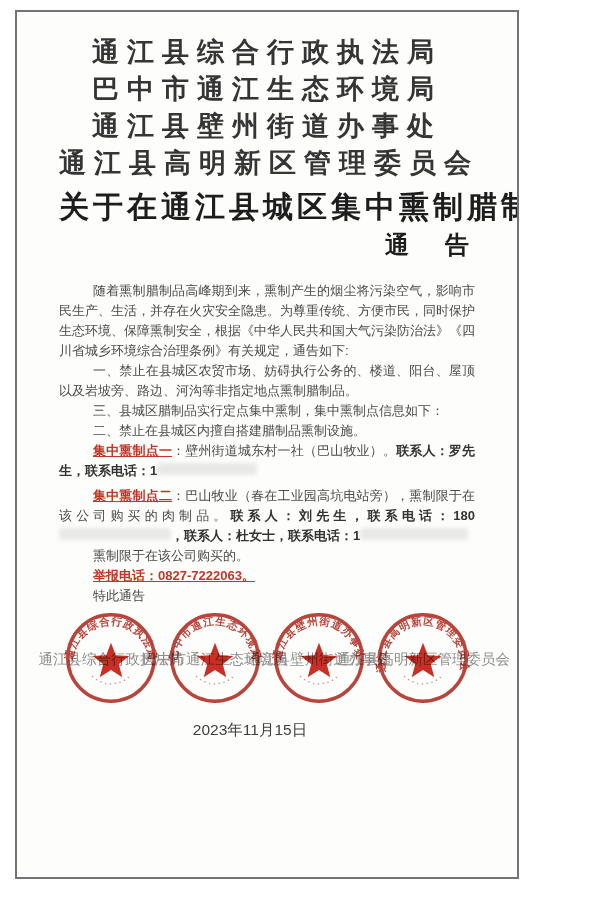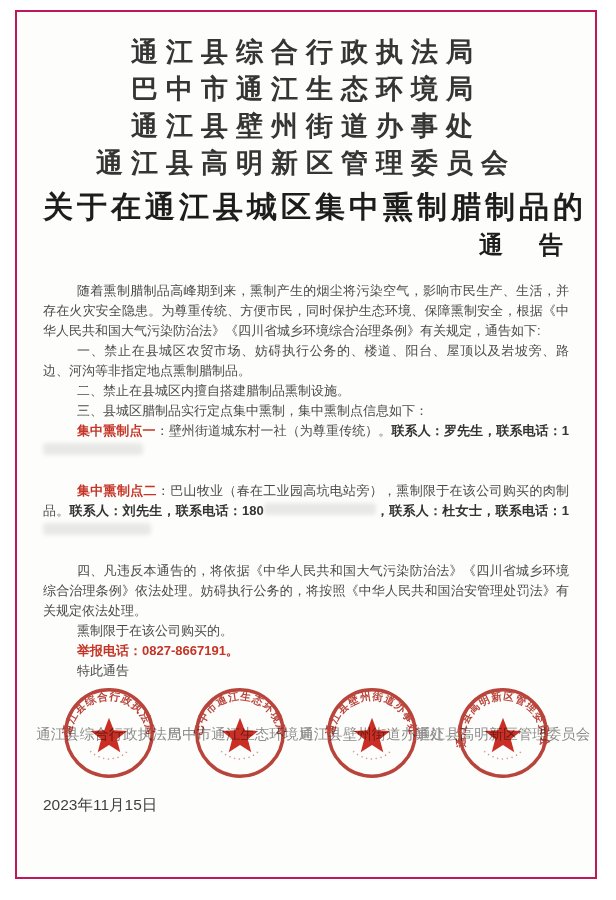--- a/index.html
+++ b/index.html
@@ -2,42 +2,42 @@
 <html><head>
 <meta charset="utf-8">
 <style>
   html,body{margin:0;padding:0;}
   .page{
     width:616px;height:900px;background:#ffffff;position:relative;
     font-family:"Liberation Sans","DejaVu Sans",sans-serif;
     overflow:hidden;
   }
   .frame{
-    position:absolute;left:15px;top:10px;width:582px;height:869px;
-    border:2px solid #be185d;background:#fdfdfb;box-sizing:border-box;
-    padding:0 26px;overflow:hidden;
+    position:absolute;left:15px;top:10px;width:504px;height:869px;
+    border:2px solid #737373;background:#fdfdfb;box-sizing:border-box;
+    padding:0 42px;overflow:hidden;
   }
   .org-header{margin-top:22px;text-align:center;}
   .org-line{
     font-family:"Liberation Serif","DejaVu Serif",serif;
     font-weight:bold;font-size:27px;line-height:37px;
     letter-spacing:8px;color:#353535;white-space:nowrap;
   }
   .doc-title{
     margin-top:5px;text-align:right;
     font-family:"Liberation Serif","DejaVu Serif",serif;
     font-weight:bold;color:#1d1d1d;
   }
   .title-l1{font-size:30px;line-height:39px;letter-spacing:4px;white-space:nowrap;}
   .title-l2{font-size:24px;line-height:39px;letter-spacing:6px;}
   .body-text{margin-top:16px;font-size:13px;line-height:20px;color:#4a4a4a;}
   .para{margin:0;text-indent:34px;text-align:justify;}
-  .para.gap{margin-top:20px;}
+  .para.gap{margin-top:5px;}
   .b{font-weight:bold;color:#333333;}
-  .red{font-weight:bold;color:#c43527;}
+  .red{font-weight:bold;color:#c43527;text-decoration:underline;}
   .phone-blur{
     display:inline-block;height:12px;border-radius:3px;
     background:#c9c9c9;opacity:.4;filter:blur(2px);
     vertical-align:baseline;
   }
   .blur-1{width:100px;}
   .blur-2{width:112px;}
   .blur-3{width:108px;}
   .seal-row{margin-top:4px;display:flex;position:relative;height:102px;}
   .seal-cell{flex:1;position:relative;display:flex;justify-content:center;}
@@ -50,21 +50,21 @@
     mix-blend-mode:multiply;opacity:.93;
   }
   .seal-ring{fill:none;stroke:#b5362d;stroke-width:3.6;}
   .seal-star{fill:#c81f14;}
   .seal-arc-text{
     font-size:11px;font-weight:bold;fill:#b5362d;letter-spacing:1px;
     text-anchor:middle;
   }
   .seal-bottom-text{font-size:4.5px;fill:#b5362d;text-anchor:middle;letter-spacing:1px;}
   .date-row{
-    margin-top:8px;text-align:left;padding-right:34px;
+    margin-top:8px;text-align:center;padding-right:34px;
     font-size:15.5px;color:#3f3f3f;
   }
 </style>
 </head>
 <body>
 
 <div class="page">
   <div class="frame">
 
     <div class="org-header">
@@ -75,30 +75,29 @@
     </div>
 
     <div class="doc-title">
       <div class="title-l1">关于在通江县城区集中熏制腊制品的</div>
       <div class="title-l2">通　告</div>
     </div>
 
     <div class="body-text">
       <p class="para">随着熏制腊制品高峰期到来，熏制产生的烟尘将污染空气，影响市民生产、生活，并存在火灾安全隐患。为尊重传统、方便市民，同时保护生态环境、保障熏制安全，根据《中华人民共和国大气污染防治法》《四川省城乡环境综合治理条例》有关规定，通告如下:</p>
       <p class="para">一、禁止在县城区农贸市场、妨碍执行公务的、楼道、阳台、屋顶以及岩坡旁、路边、河沟等非指定地点熏制腊制品。</p>
+      <p class="para">三、县城区腊制品实行定点集中熏制，集中熏制点信息如下：</p>
       <p class="para">二、禁止在县城区内擅自搭建腊制品熏制设施。</p>
-      <p class="para">三、县城区腊制品实行定点集中熏制，集中熏制点信息如下：</p>
 
-      <p class="para"><span class="red">集中熏制点一</span><span>：壁州街道城东村一社（为尊重传统）。</span><span class="b">联系人：罗先生，联系电话：</span><span class="b">1</span><span class="phone-blur blur-1"></span></p>
+      <p class="para"><span class="red">集中熏制点一</span><span>：壁州街道城东村一社（巴山牧业）。</span><span class="b">联系人：罗先生，联系电话：</span><span class="b">1</span><span class="phone-blur blur-1"></span></p>
 
       <p class="para gap"><span class="red">集中熏制点二</span><span>：巴山牧业（春在工业园高坑电站旁），熏制限于在该公司购买的</span><span>肉制品。</span><span class="b">联系人：刘先生，联系电话：180</span><span class="phone-blur blur-2"></span><span class="b">，</span><span class="b">联系人：杜女士，联系电话：</span><span class="b">1</span><span class="phone-blur blur-3"></span></p>
 
-      <p class="para gap">四、凡违反本通告的，将依据《中华人民共和国大气污染防治法》《四川省城乡环境综合治理条例》依法处理。妨碍执行公务的，将按照《中华人民共和国治安管理处罚法》有关规定依法处理。</p>
       <p class="para">熏制限于在该公司购买的。</p>
-      <p class="para red">举报电话：0827-8667191。</p>
+      <p class="para red">举报电话：0827-7222063。</p>
       <p class="para">特此通告</p>
     </div>
 
     <div class="seal-row">
 
       <div class="seal-cell">
         <span class="seal-gray-label">通江县综合行政执法局</span>
         <svg class="seal" viewBox="0 0 100 100">
           <circle class="seal-ring" cx="50" cy="50" r="45"></circle>
           <polygon class="seal-star" points="0,-16 4,-5.5 15.2,-4.9 6.5,2.1 9.4,12.9 0,6.8 -9.4,12.9 -6.5,2.1 -15.2,-4.9 -4,-5.5" transform="translate(50,54) scale(1.25)"></polygon>

